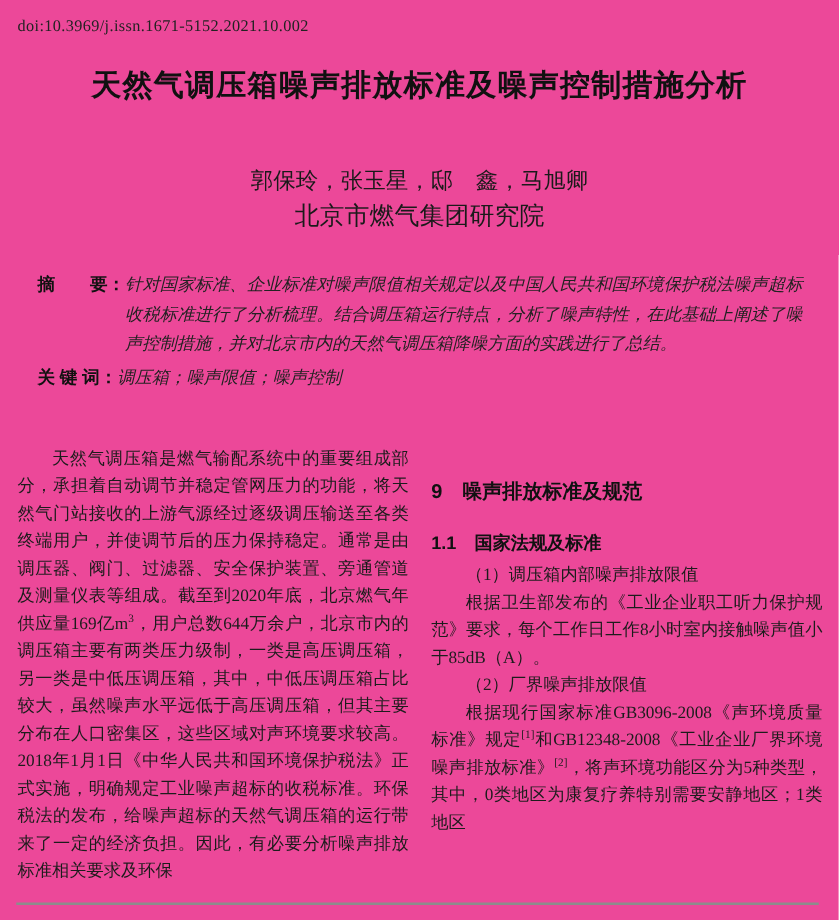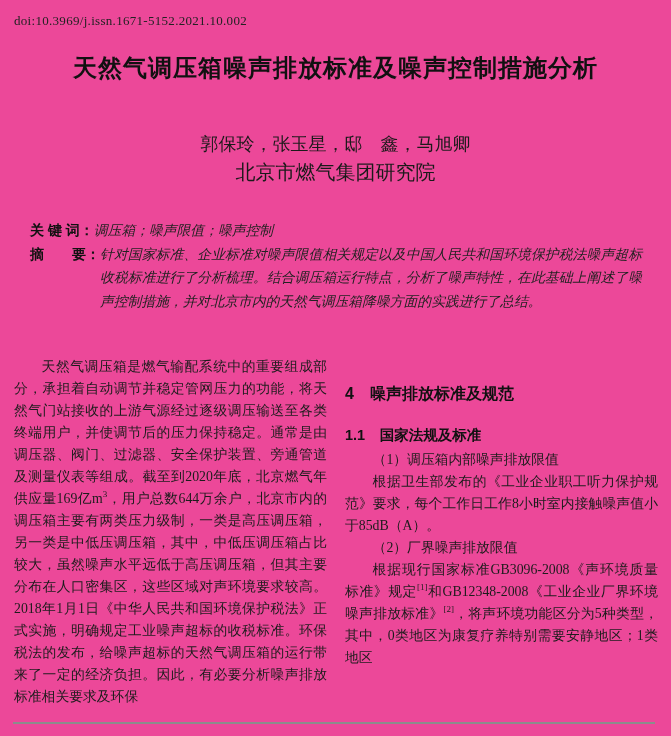--- a/index.html
+++ b/index.html
@@ -131,38 +131,38 @@
 
   <div class="doi">doi:10.3969/j.issn.1671-5152.2021.10.002</div>
 
   <h1 class="title">天然气调压箱噪声排放标准及噪声控制措施分析</h1>
 
   <div class="authors">郭保玲，张玉星，邸　鑫，马旭卿</div>
 
   <div class="affiliation">北京市燃气集团研究院</div>
 
   <div class="abstract-block">
+    <div class="abs-row">
+      <span class="abs-label">摘　　要：</span>
+      <span class="abs-text">针对国家标准、企业标准对噪声限值相关规定以及中国人民共和国环境保护税法噪声超标收税标准进行了分析梳理。结合调压箱运行特点，分析了噪声特性，在此基础上阐述了噪声控制措施，并对北京市内的天然气调压箱降噪方面的实践进行了总结。</span>
+    </div>
     <div class="abs-row kw-row">
       <span class="abs-label">关 键 词：</span>
       <span class="abs-text">调压箱；噪声限值；噪声控制</span>
-    </div>
-    <div class="abs-row">
-      <span class="abs-label">摘　　要：</span>
-      <span class="abs-text">针对国家标准、企业标准对噪声限值相关规定以及中国人民共和国环境保护税法噪声超标收税标准进行了分析梳理。结合调压箱运行特点，分析了噪声特性，在此基础上阐述了噪声控制措施，并对北京市内的天然气调压箱降噪方面的实践进行了总结。</span>
     </div>
   </div>
 
   <div class="columns">
 
     <div class="col">
       <p class="indent"><span>天然气调压箱是燃气输配系统中的重要组成部分，承担着自动调节并稳定管网压力的功能，将天然气门站接收的上游气源经过逐级调压输送至各类终端用户，并使调节后的压力保持稳定。通常是由调压器、阀门、过滤器、安全保护装置、旁通管道及测量仪表等组成。截至到2020年底，北京燃气年供应量169亿m</span><sup class="cubed">3</sup><span>，用户总数644万余户，北京市内的调压箱主要有两类压力级制，一类是高压调压箱，另一类是中低压调压箱，其中，中低压调压箱占比较大，虽然噪声水平远低于高压调压箱，但其主要分布在人口密集区，这些区域对声环境要求较高。2018年1月1日《中华人民共和国环境保护税法》正式实施，明确规定工业噪声超标的收税标准。环保税法的发布，给噪声超标的天然气调压箱的运行带来了一定的经济负担。因此，有必要分析噪声排放标准相关要求及环保</span></p>
     </div>
 
     <div class="col">
-      <h2 class="sec-h1">4　噪声排放标准及规范</h2>
+      <h2 class="sec-h1">9　噪声排放标准及规范</h2>
       <h3 class="sec-h2">1.1　国家法规及标准</h3>
       <p class="indent">（1）调压箱内部噪声排放限值</p>
       <p class="indent">根据卫生部发布的《工业企业职工听力保护规范》要求，每个工作日工作8小时室内接触噪声值小于85dB（A）。</p>
       <p class="indent">（2）厂界噪声排放限值</p>
       <p class="indent"><span>根据现行国家标准GB3096-2008《声环境质量标准》规定</span><sup class="ref">[1]</sup><span>和GB12348-2008《工业企业厂界环境噪声排放标准》</span><sup class="ref">[2]</sup><span>，将声环境功能区分为5种类型，其中，0类地区为康复疗养特别需要安静地区；1类地区</span></p>
     </div>
 
   </div>
 
   <div class="footnote-rule"></div>

